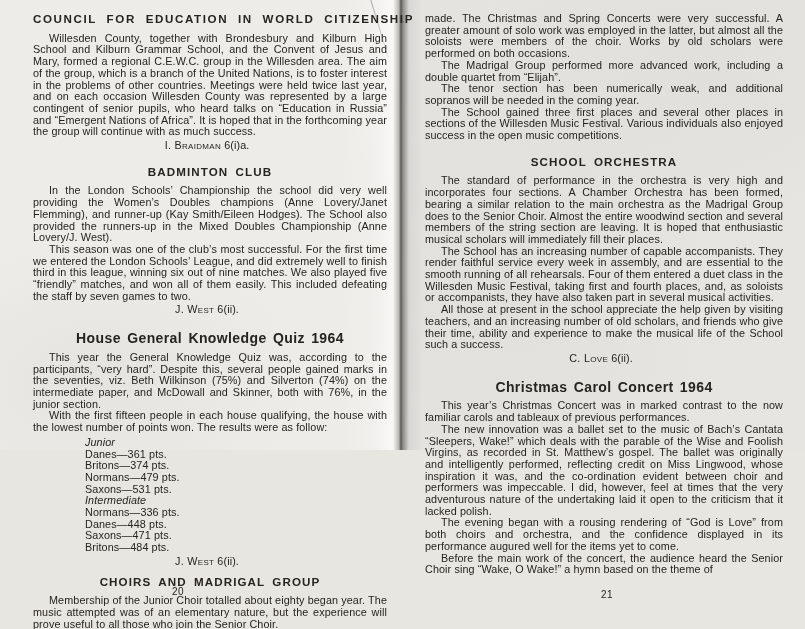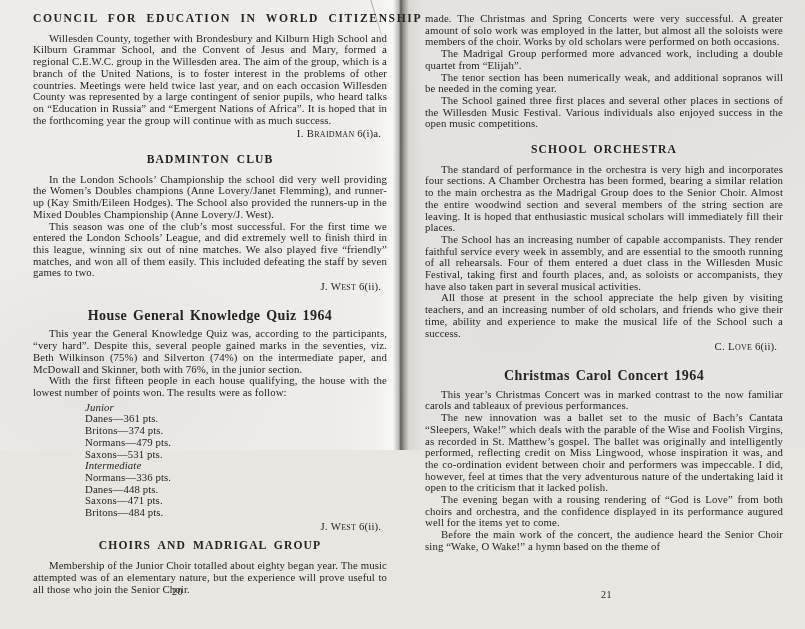--- a/index.html
+++ b/index.html
@@ -7,21 +7,21 @@
     padding: 0;
     width: 805px;
     height: 629px;
     overflow: hidden;
     background: #e8e6e1;
   }
   .scan {
     position: relative;
     width: 805px;
     height: 450px;
-    font-family: Liberation Serif, serif;
+    font-family: Liberation Sans, sans-serif;
     color: #262420;
     background:
       radial-gradient(ellipse 300px 200px at 12% 85%, rgba(190,188,182,0.18), transparent 70%),
       radial-gradient(ellipse 340px 240px at 88% 15%, rgba(195,193,187,0.15), transparent 70%),
       radial-gradient(ellipse 280px 380px at 65% 60%, rgba(200,198,192,0.12), transparent 70%),
       linear-gradient(90deg,
         #edece8 0%, #edece8 42%, #f1f0ed 46.5%, #f9f9f7 48.8%,
         #b9b8b3 49.55%, #5a5954 49.8%, #8b8a85 50.05%,
         #d8d7d3 50.8%, #e4e3df 52.5%, #e6e5e1 100%);
   }
@@ -61,21 +61,21 @@
     text-align: center;
     text-indent: 0;
     font-size: 14px;
     font-weight: bold;
     letter-spacing: 0.4px;
     word-spacing: 2px;
     margin: 0 0 7px 0;
     white-space: nowrap;
   }
   .sig {
-    text-align: right;
+    text-align: center;
     text-indent: 0;
     margin: 2px 6px 0 0;
   }
   .sig .sc { font-variant: small-caps; letter-spacing: 0.3px; }
   .gap-sm { height: 8px; }
   .gap-md { height: 14px; }
   .gap-lg { height: 17px; }
   .results {
     display: flex;
     margin: 3px 0 2px 52px;

